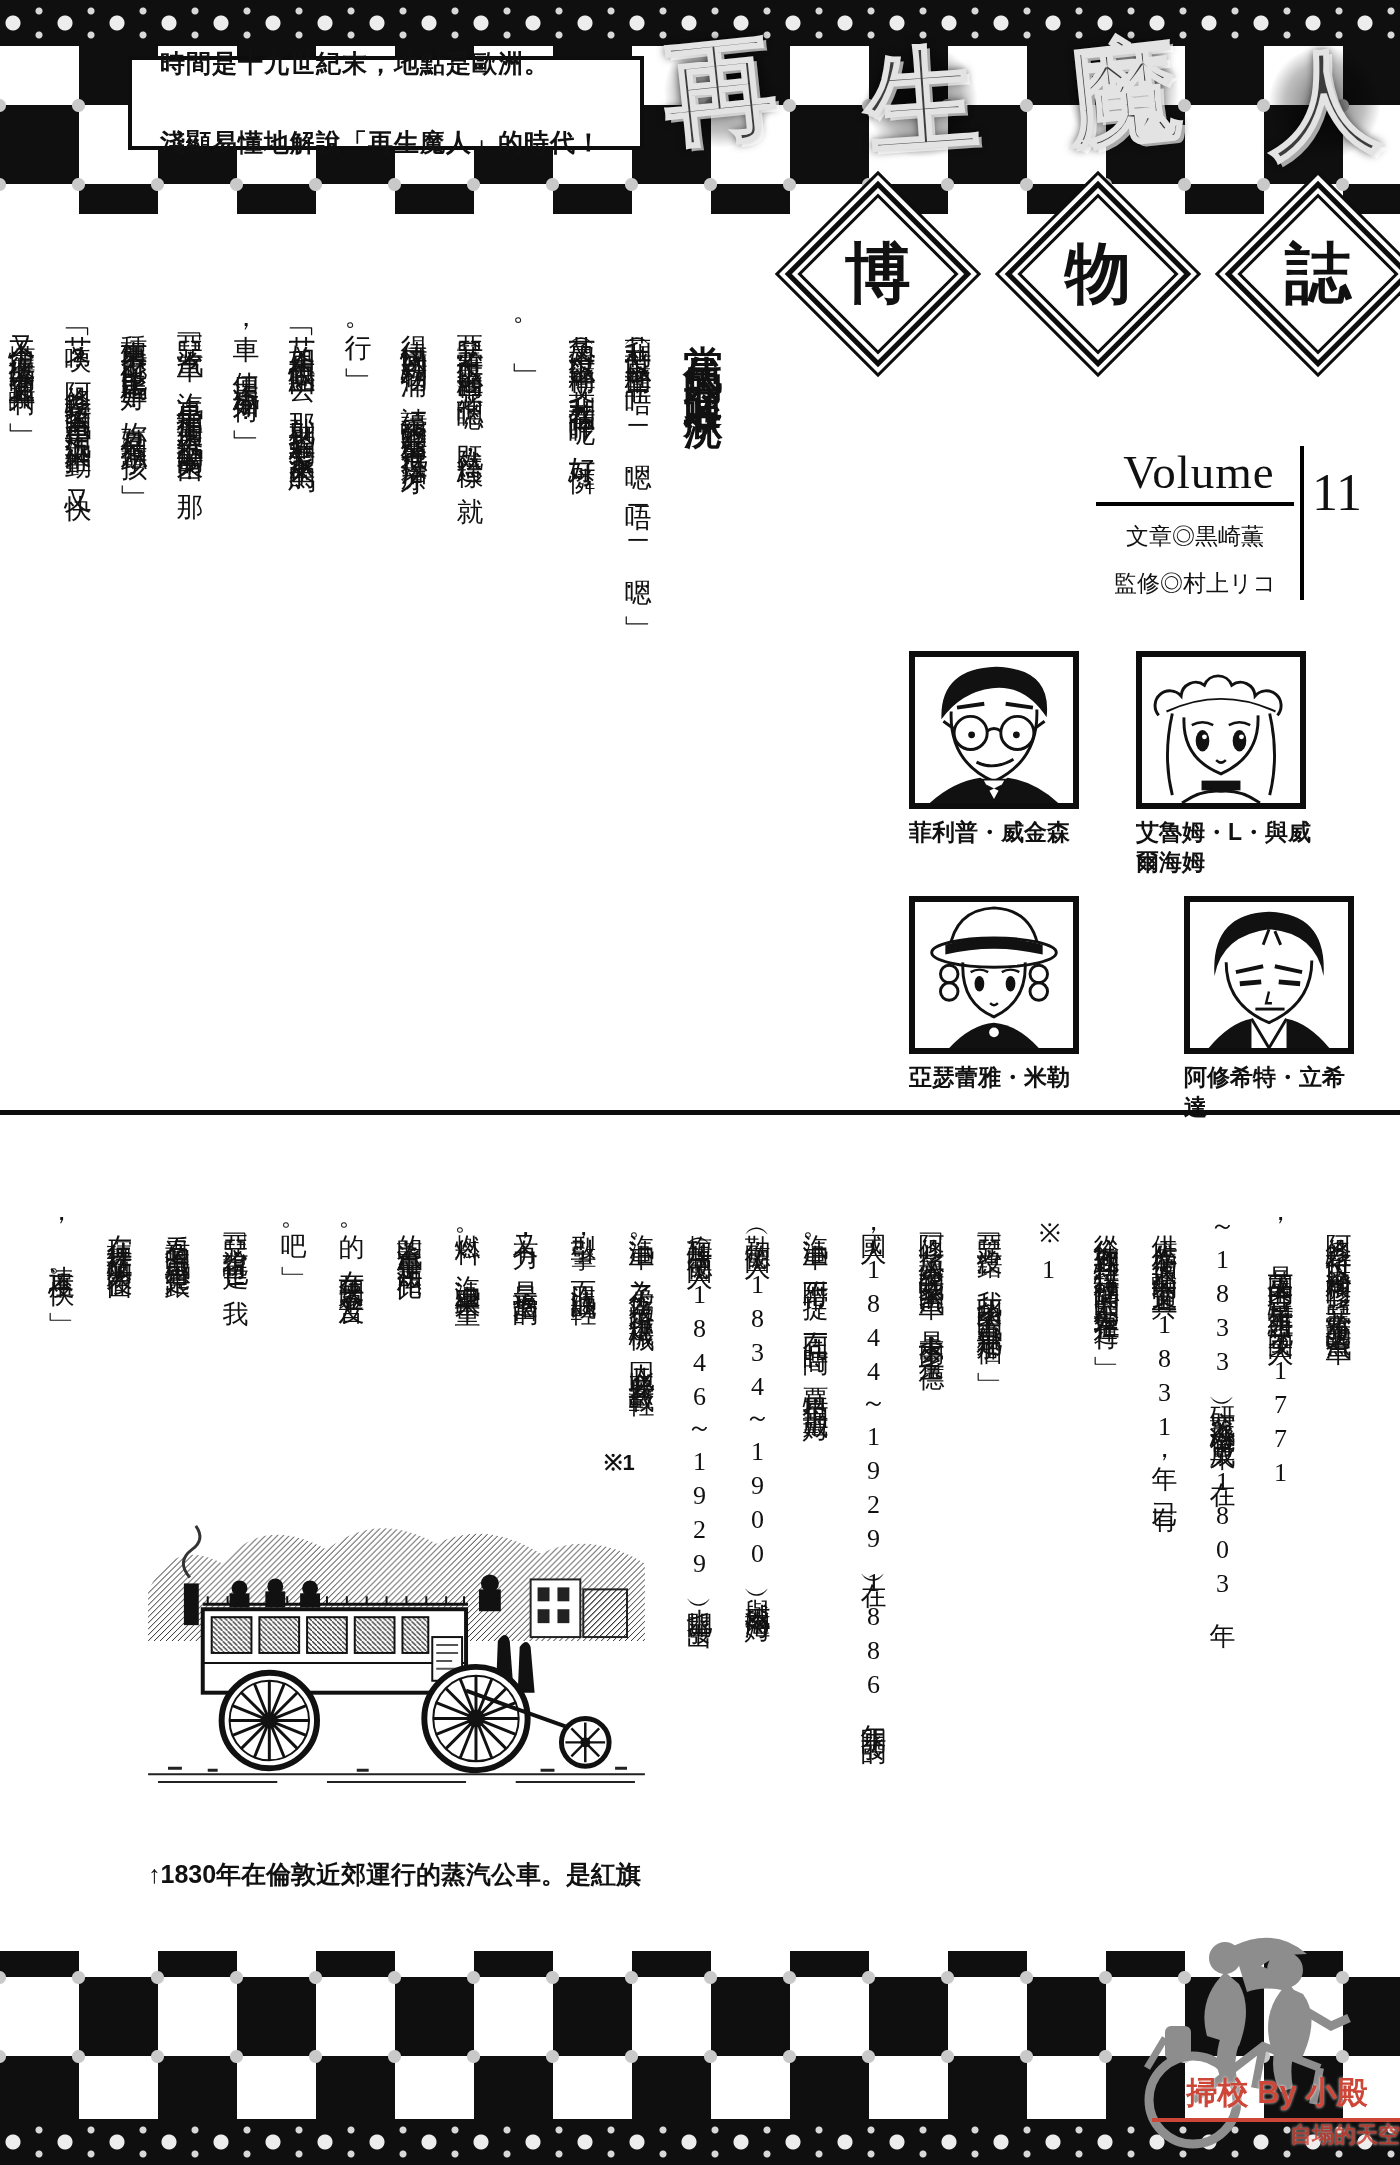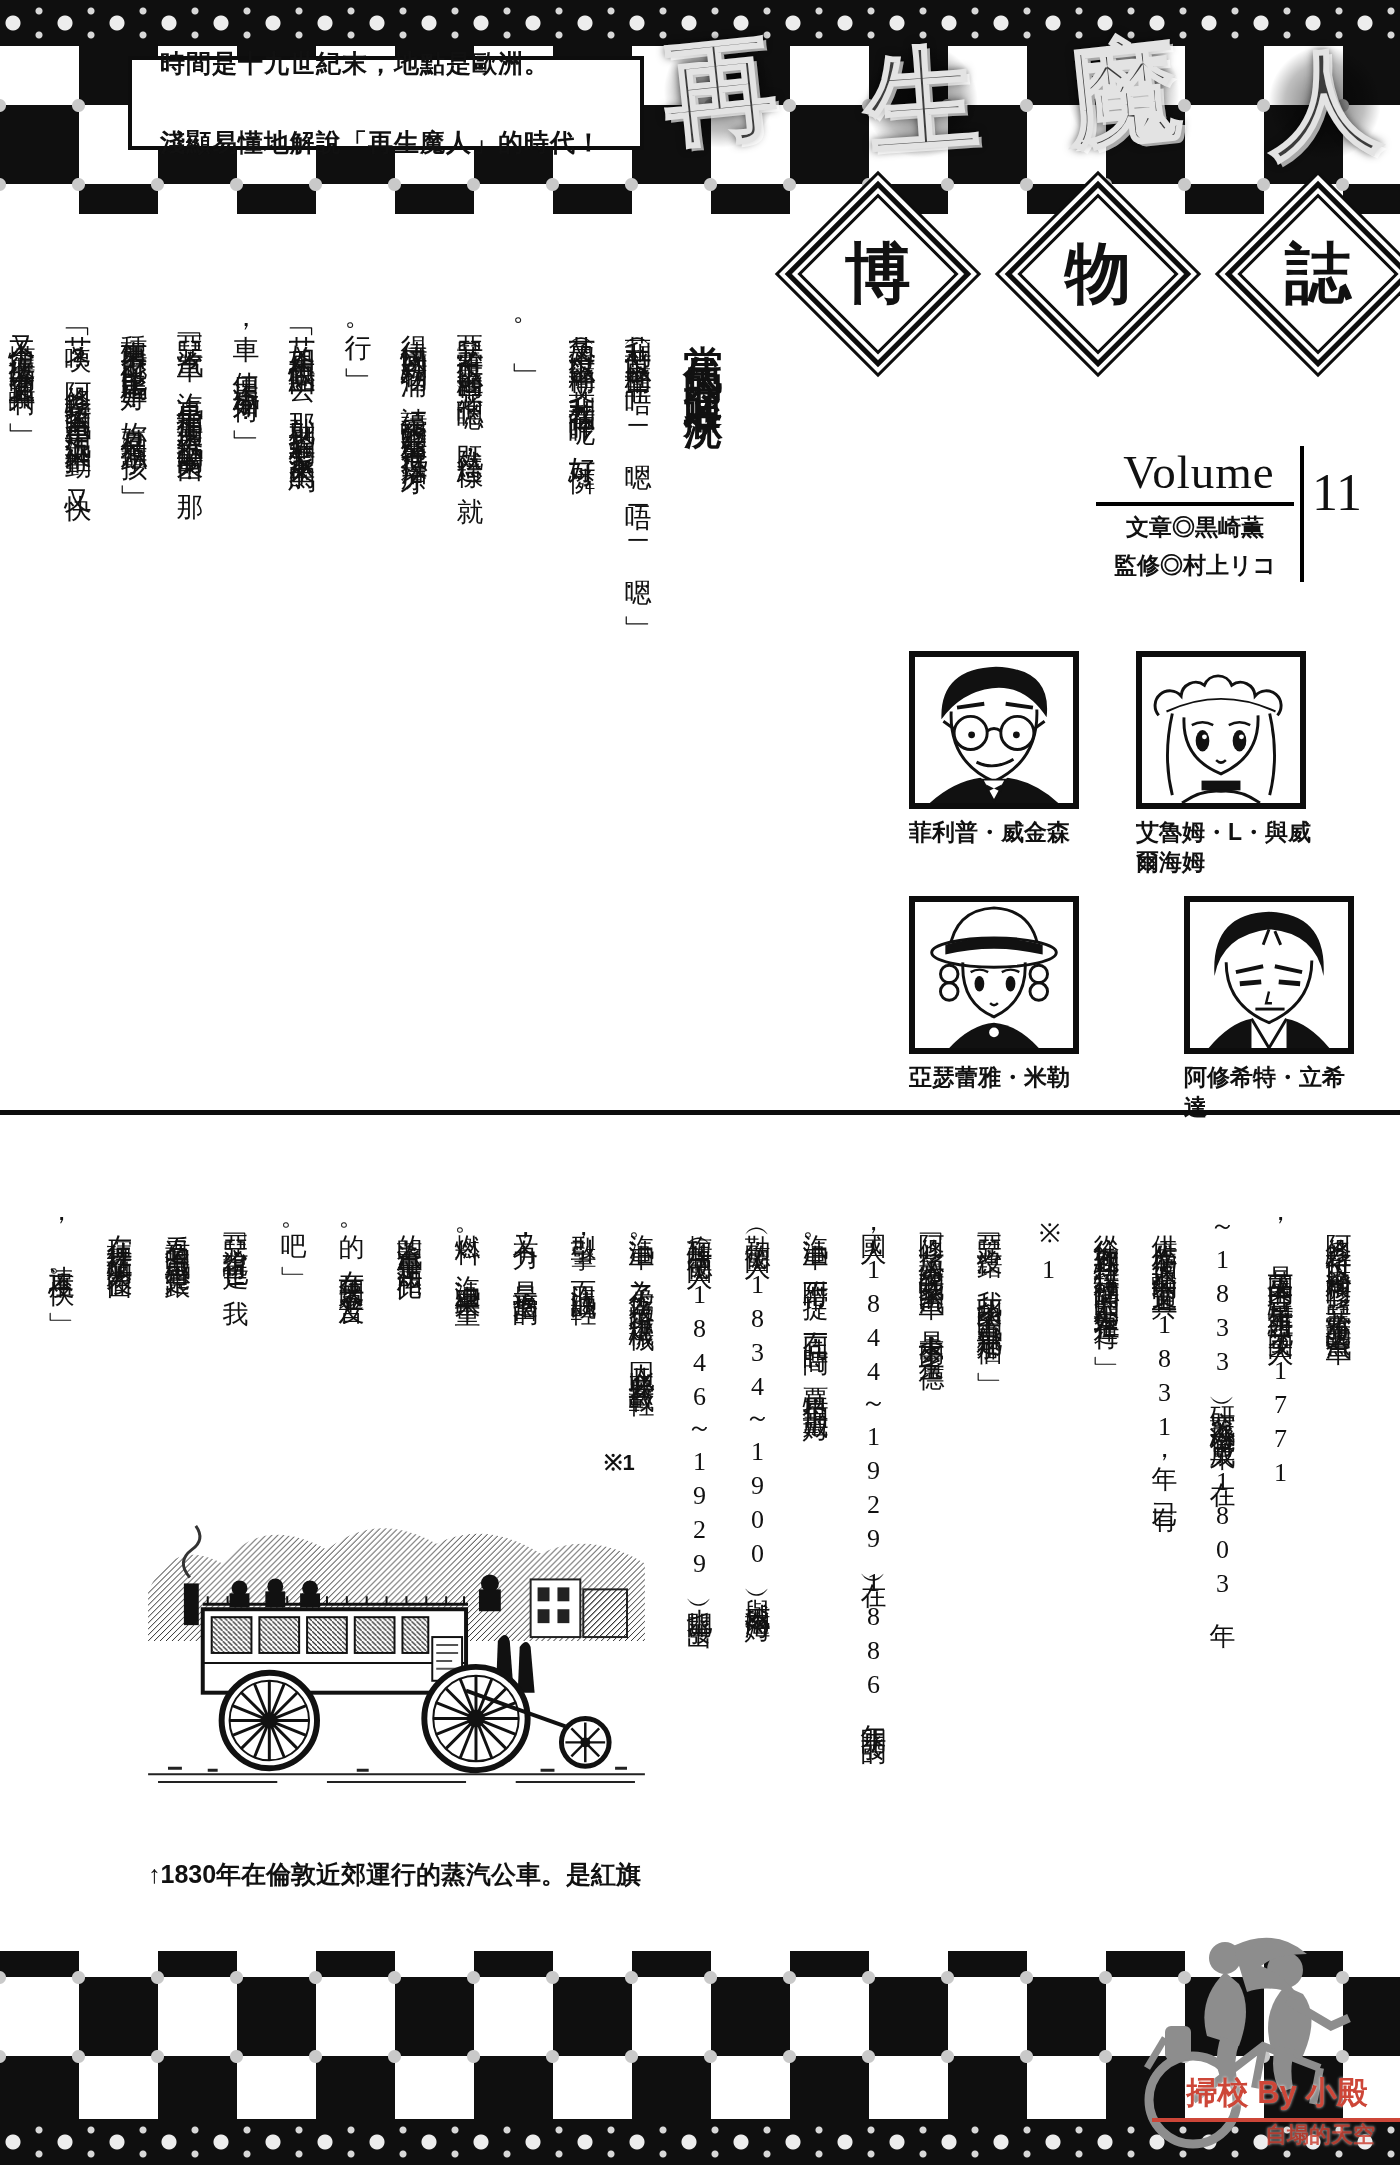--- a/index.html
+++ b/index.html
@@ -51,21 +51,21 @@
     display:flex;align-items:center;justify-content:center;}
   .sub-diamond span{transform:rotate(-45deg);font-size:66px;font-weight:900;
     font-family:"Liberation Serif",serif;}
   .d1{left:812px;} .d2{left:1032px;} .d3{left:1252px;}
 
   
   .volume{position:absolute;left:1096px;top:446px;width:266px;display:flex;align-items:stretch;z-index:2;}
   .vol-left{width:200px;text-align:center;}
   .vol-word{font-size:47px;line-height:52px;letter-spacing:1px;font-family:"Liberation Serif",serif;margin-left:8px;}
   .vol-rule{border-top:4px solid #000;margin-top:4px;}
-  .vol-credit{font-family:"Liberation Sans",sans-serif;font-weight:700;font-size:23px;line-height:34px;margin-top:4px;}
+  .vol-credit{font-family:"Liberation Sans",sans-serif;font-weight:400;font-size:23px;line-height:34px;margin-top:13px;}
   .vol-bar{width:4px;background:#000;margin:0 8px 0 6px;}
   .vol-num{font-size:52px;line-height:54px;font-family:"Liberation Serif",serif;margin-top:20px;}
 
   
   .portrait{position:absolute;margin:8px;width:172px;}
   .pbox{width:170px;height:158px;border:6px solid #0d0d0d;background:#fff;box-sizing:border-box;overflow:hidden;}
   .portrait figcaption{font-family:"Liberation Sans",sans-serif;font-weight:700;font-size:23px;
     line-height:30px;margin-top:8px;width:176px;}
   .p1{left:901px;top:643px;} .p2{left:1128px;top:643px;}
   .p3{left:901px;top:888px;} .p4{left:1128px;top:888px;padding-left:48px;}
@@ -89,21 +89,21 @@
   .illustration{position:absolute;left:148px;top:1492px;width:497px;height:360px;}
   .caption{position:absolute;left:148px;top:1856px;width:512px;
     font-family:"Liberation Sans",sans-serif;font-weight:700;font-size:25px;line-height:37px;}
 
   
   .silhouette{position:absolute;left:1135px;top:1918px;width:265px;height:235px;z-index:1;}
   .watermark{position:absolute;z-index:5;color:#cd4638;font-family:"Liberation Sans",sans-serif;
     font-weight:700;text-shadow:0 0 3px rgba(255,255,255,.9);}
   .wm1{left:1152px;top:2072px;width:250px;text-align:center;font-size:31px;
     border-bottom:4px solid #cd4638;padding-bottom:4px;}
-  .wm2{left:1240px;top:2120px;width:160px;text-align:center;font-size:22px;opacity:.85;}
+  .wm2{left:1240px;top:2120px;width:160px;text-align:right;font-size:22px;opacity:.85;}
 </style>
 </head>
 <body>
 
 <div class="page">
 
   <div class="band top">
     <div class="strip"></div>
   </div>
 

